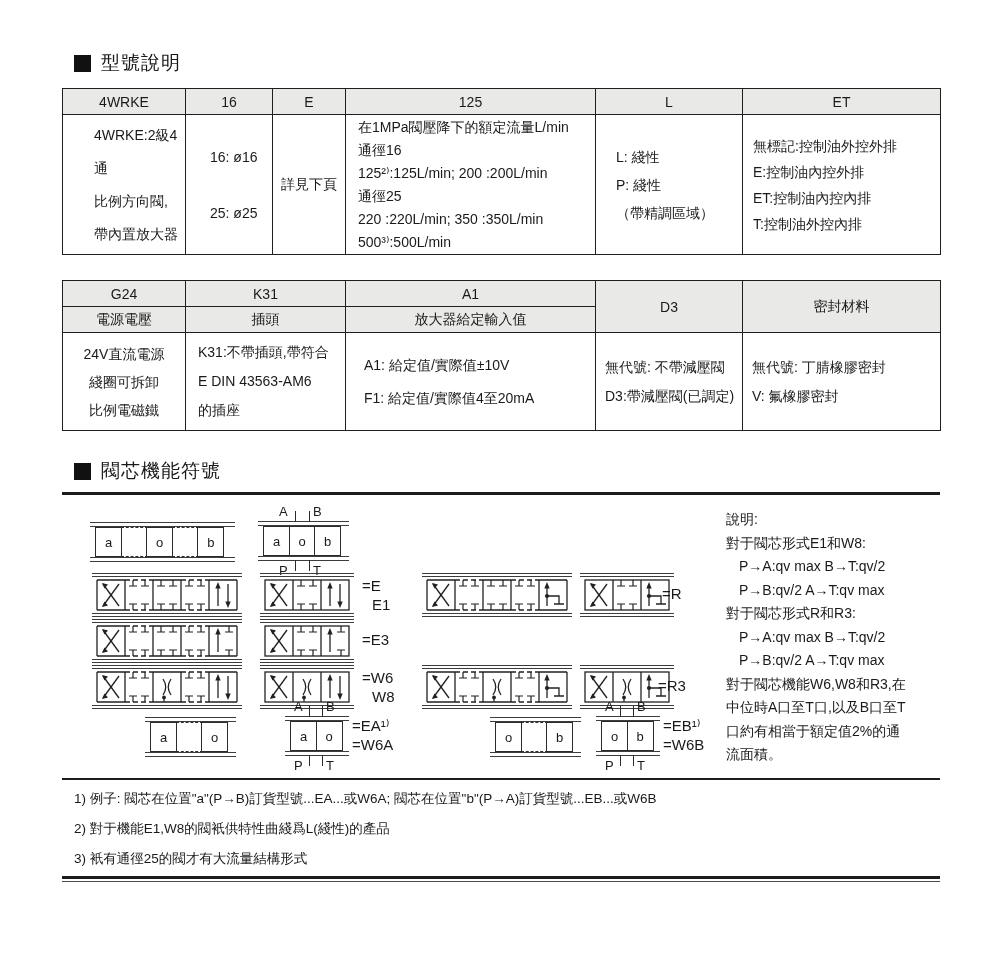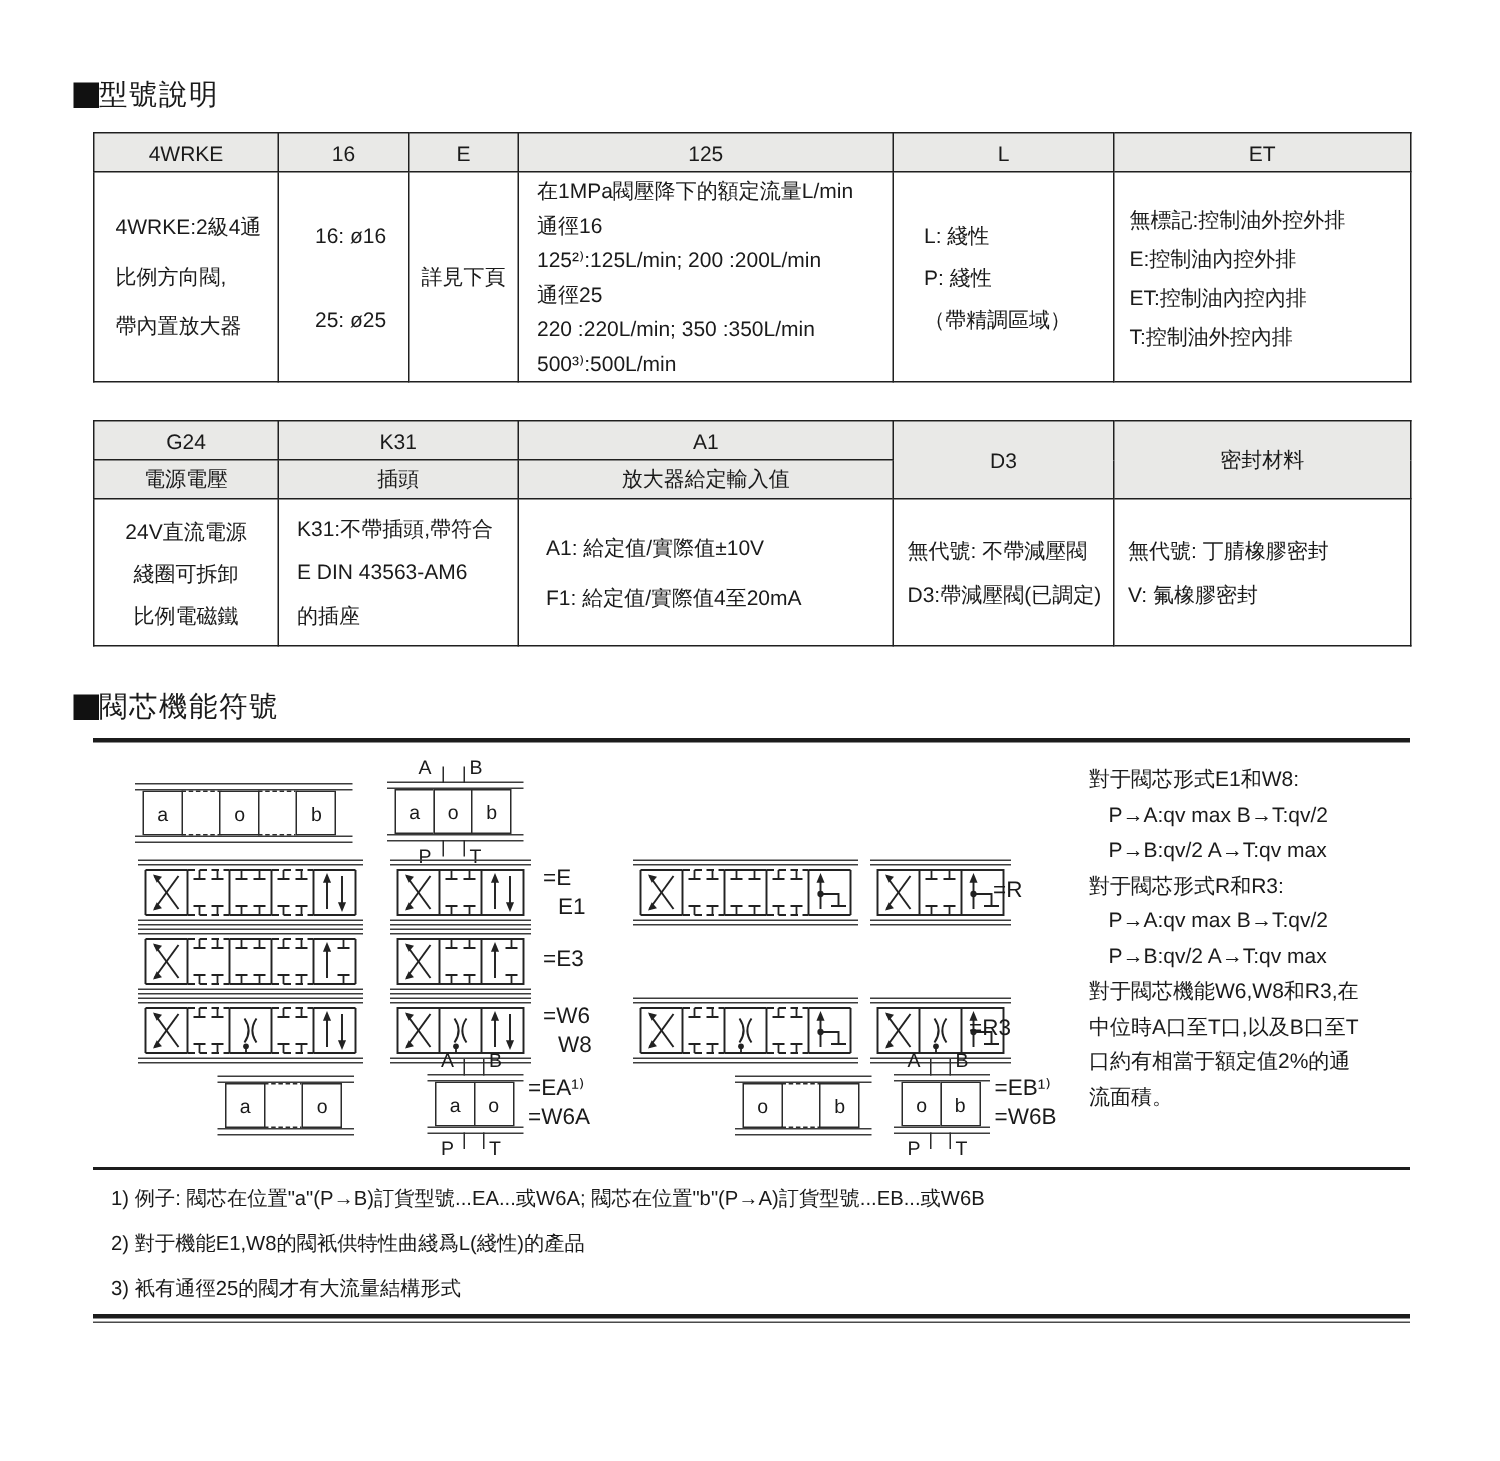--- a/index.html
+++ b/index.html
@@ -5,33 +5,33 @@
   :root{
     --header_bg:#e9e9e7;
     --line:#1f1f1f;
     --text:#1a1a1a;
   }
   *{margin:0;padding:0;box-sizing:border-box;}
   body{font-family:"Liberation Sans","DejaVu Sans",sans-serif;color:var(--text);background:#fff;}
   .page{position:relative;width:1000px;height:974px;background:#ffffff;overflow:hidden;}
 
   
-  .sec-title{position:absolute;left:49px;display:flex;align-items:center;}
+  .sec-title{position:absolute;left:74px;display:flex;align-items:center;gap:10px;}
   .bullet{width:17px;height:17px;background:#111;display:inline-block;}
   .sec-title-text{font-size:19px;letter-spacing:1px;}
 
   
   table.tbl{position:absolute;left:62px;width:878px;border-collapse:collapse;table-layout:fixed;}
   .tbl th,.tbl td{border:1.4px solid var(--line);font-weight:normal;font-size:14px;color:var(--text);}
   .tbl th{background:var(--header_bg);height:26px;text-align:center;padding:2px 2px;}
   .tbl td{background:#fff;vertical-align:middle;white-space:pre-line;text-align:center;}
   .tbl tr.brow td{height:140px;}
   .tbl tr.brow2 td{height:98px;}
   td.al{text-align:left;margin-top:28px;}
-  td.c0{padding-left:14px;line-height:33px;}
+  td.c0{padding-left:31px;line-height:33px;}
   td.c1{padding-left:24px;line-height:28px;}
   td.c3{padding-left:12px;line-height:23px;}
   td.c4{padding-left:20px;line-height:28px;}
   td.c5{padding-left:10px;line-height:26px;}
   td.b0{line-height:28px;}
   td.b1{padding-left:12px;line-height:29px;}
   td.b2{padding-left:18px;line-height:33px;}
   td.b3{padding-left:9px;line-height:29px;}
   td.b4{padding-left:9px;line-height:29px;}
 
@@ -349,21 +349,21 @@
         <use href="#ctt" x="89" y="8"></use>
         <use href="#crn" x="117" y="8"></use>
     </svg>
     <svg class="valve" style="left:518px;top:164px" width="94" height="46" viewBox="0 0 94 46">
       <use href="#rl94"></use>
         <use href="#fr3"></use>
       <use href="#cx" x="5" y="8"></use>
         <use href="#cth" x="33" y="8"></use>
         <use href="#crn" x="61" y="8"></use>
     </svg>
-    <div class="vlabel" style="left:584px;top:176px">=R3</div>
+    <div class="vlabel" style="left:596px;top:176px">=R3</div>
 
     <div class="pbox" style="left:88px;top:217px;width:81px">
       <div class="prail"></div>
       <div class="prow">
         <div class="pcell">a</div>
         <div class="pgap"></div>
         <div class="pcell">o</div>
       </div>
       <div class="prail"></div>
     </div>
@@ -420,20 +420,21 @@
         <i class="ptick" style="left:32px"></i>
         <span class="plbl" style="left:36px">T</span>
       </div>
     </div>
     <div class="vlabel" style="left:601px;top:216px">
       <div>=EB¹⁾</div>
       <div>=W6B</div>
     </div>
 
     <div class="expl">
+      <div class="xline">說明:</div>
       <div class="xline">對于閥芯形式E1和W8:</div>
       <div class="xline ind">P→A:qv max  B→T:qv/2</div>
       <div class="xline ind">P→B:qv/2  A→T:qv max</div>
       <div class="xline">對于閥芯形式R和R3:</div>
       <div class="xline ind">P→A:qv max  B→T:qv/2</div>
       <div class="xline ind">P→B:qv/2  A→T:qv max</div>
       <div class="xline">對于閥芯機能W6,W8和R3,在</div>
       <div class="xline">中位時A口至T口,以及B口至T</div>
       <div class="xline">口約有相當于額定值2%的通</div>
       <div class="xline">流面積。</div>

